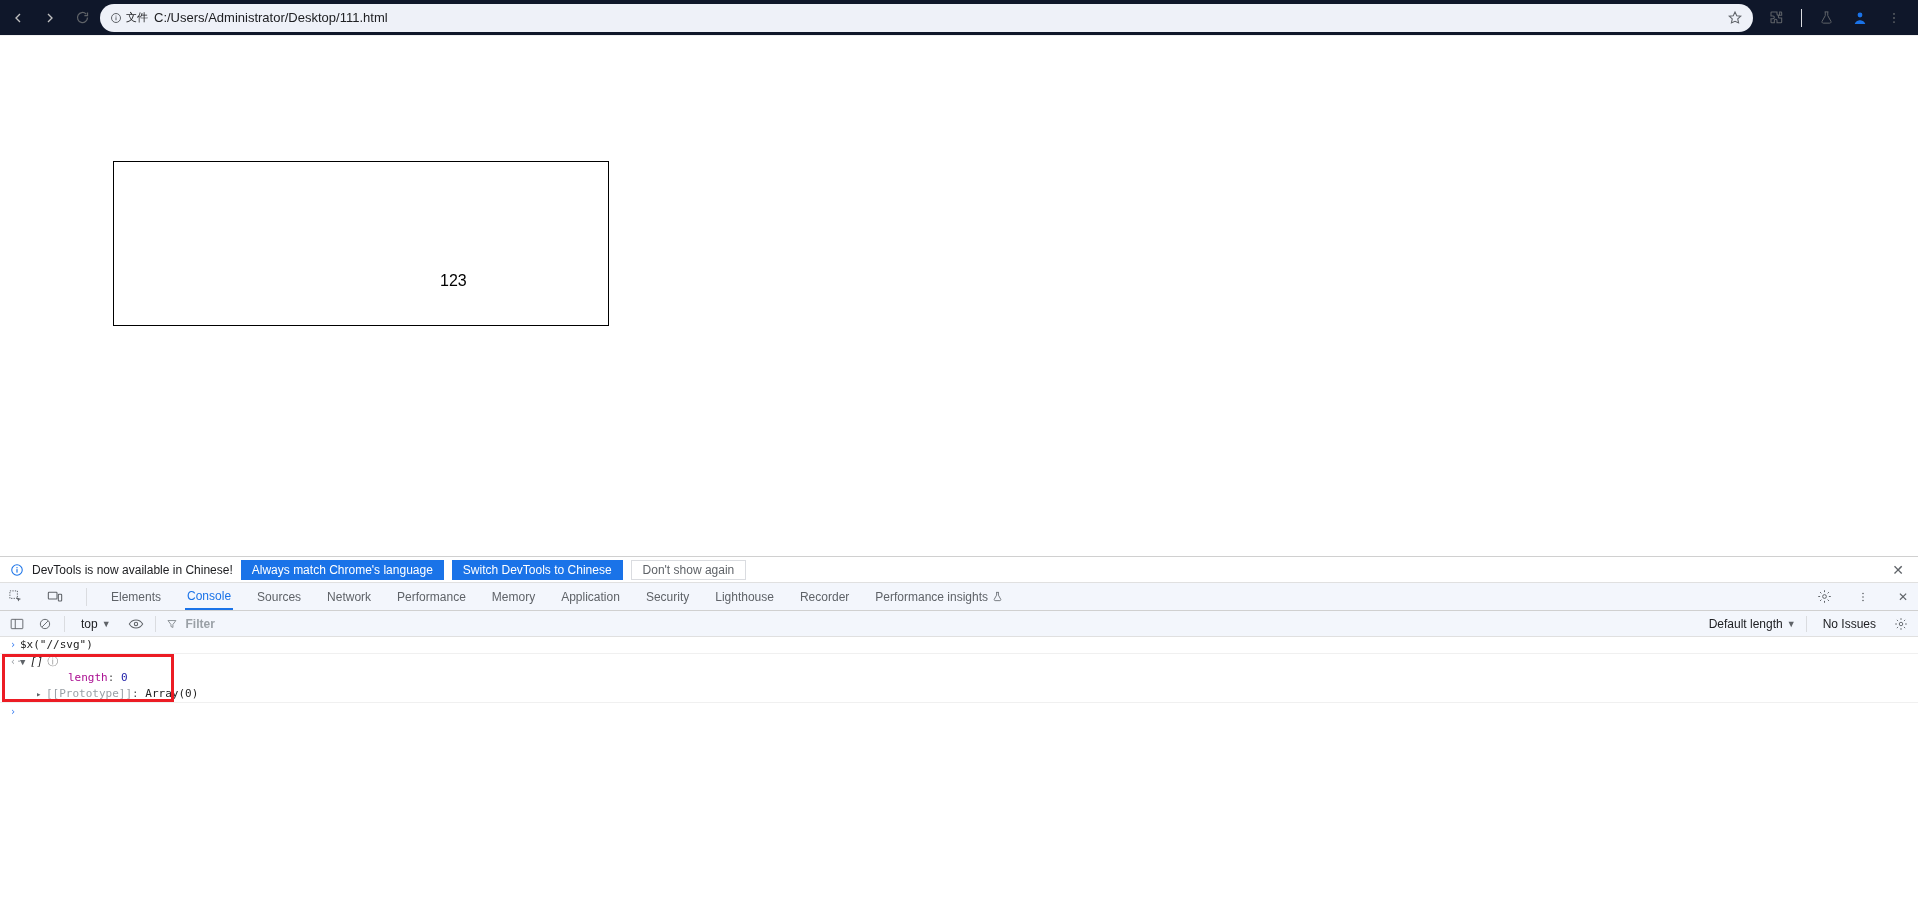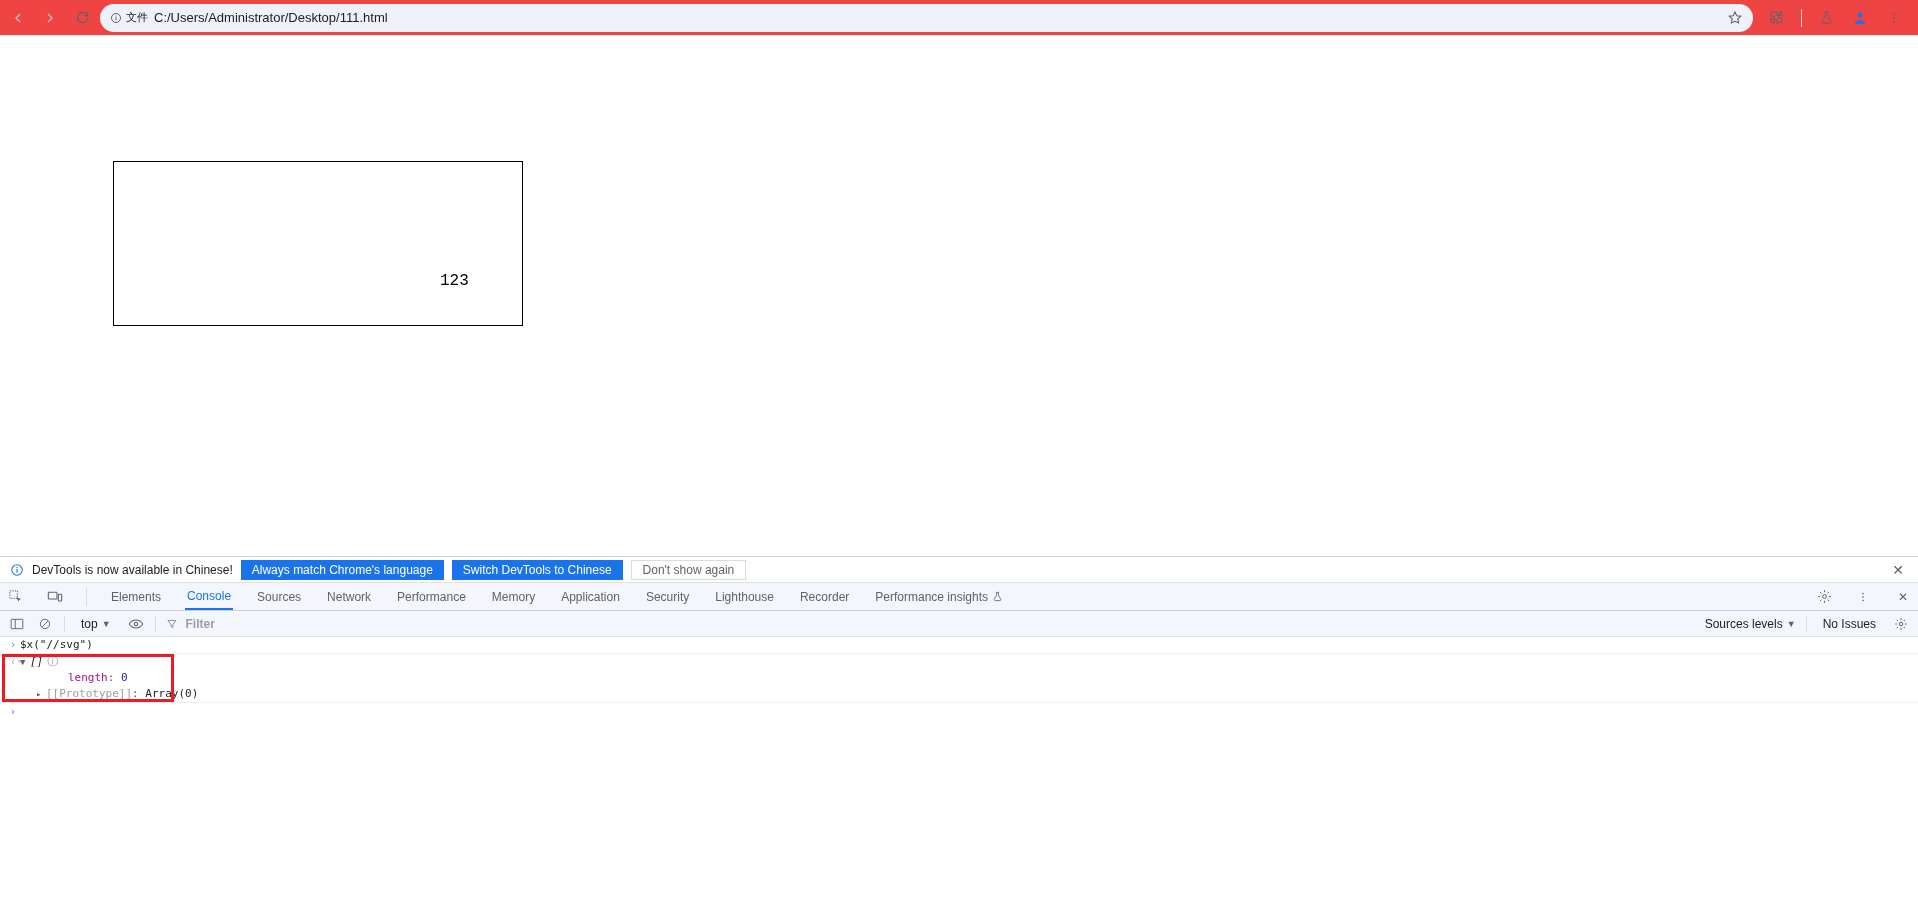--- a/index.html
+++ b/index.html
@@ -11,21 +11,21 @@
     background: #fff;
     overflow: hidden;
   }
   
   .browser-bar {
     height: 36px;
     display: flex;
     align-items: center;
     gap: 8px;
     padding: 0 8px;
-    background: #ef4444;
+    background: #0f172a;
     border-bottom: 1px solid #f1f1f1;
   }
   .nav-btns { display: flex; align-items: center; gap: 12px; }
   .nav-ico {
     width: 20px; height: 20px; display: flex; align-items: center; justify-content: center;
     color: #5f6368; cursor: pointer;
   }
   .nav-ico.disabled { color: #c0c0c0; cursor: default; }
   .omnibox {
     flex: 1;
@@ -57,24 +57,24 @@
 
   
   .page {
     position: relative;
     height: 520px;
     background: #fff;
   }
   .box {
     position: absolute;
     left: 113px;
-    width: 410px;
+    width: 496px;
     height: 165px;
     border: 1px solid #000;
-    font-family: Liberation Mono, monospace;
+    font-family: Liberation Sans, sans-serif;
     font-size: 16px;
     color: #000;
   }
   .box1 { top: 125px; }
   .box2 { top: 375px; }
   .box-label {
     position: absolute;
     left: 326px;
     top: 110px;
   }
@@ -418,21 +418,21 @@
         </svg>
     </span>
     <span class="vline"></span>
     <div class="filter-box">
       <svg width="12" height="12" viewBox="0 0 24 24">
           <path fill="none" stroke="currentColor" stroke-width="1.8" d="M4 5h16l-6 8v6l-4-2v-4z"></path>
         </svg>
       <input type="text" placeholder="Filter" style="">
     </div>
     <span class="levels">
-      <span>Sources levels</span>
+      <span>Default length</span>
       <span class="caret" style="font-size:9px;color:#5f6368">▼</span>
     </span>
     <span class="vline"></span>
     <span class="no-issues">No Issues</span>
     <span class="tb-ico">
       <svg width="14" height="14" viewBox="0 0 24 24">
           <circle cx="12" cy="12" r="3" fill="none" stroke="currentColor" stroke-width="1.6"></circle>
           <path fill="none" stroke="currentColor" stroke-width="1.6" d="M12 2v3M12 19v3M4.9 4.9l2.1 2.1M17 17l2.1 2.1M2 12h3M19 12h3M4.9 19.1L7 17M17 7l2.1-2.1"></path>
         </svg>
     </span>

